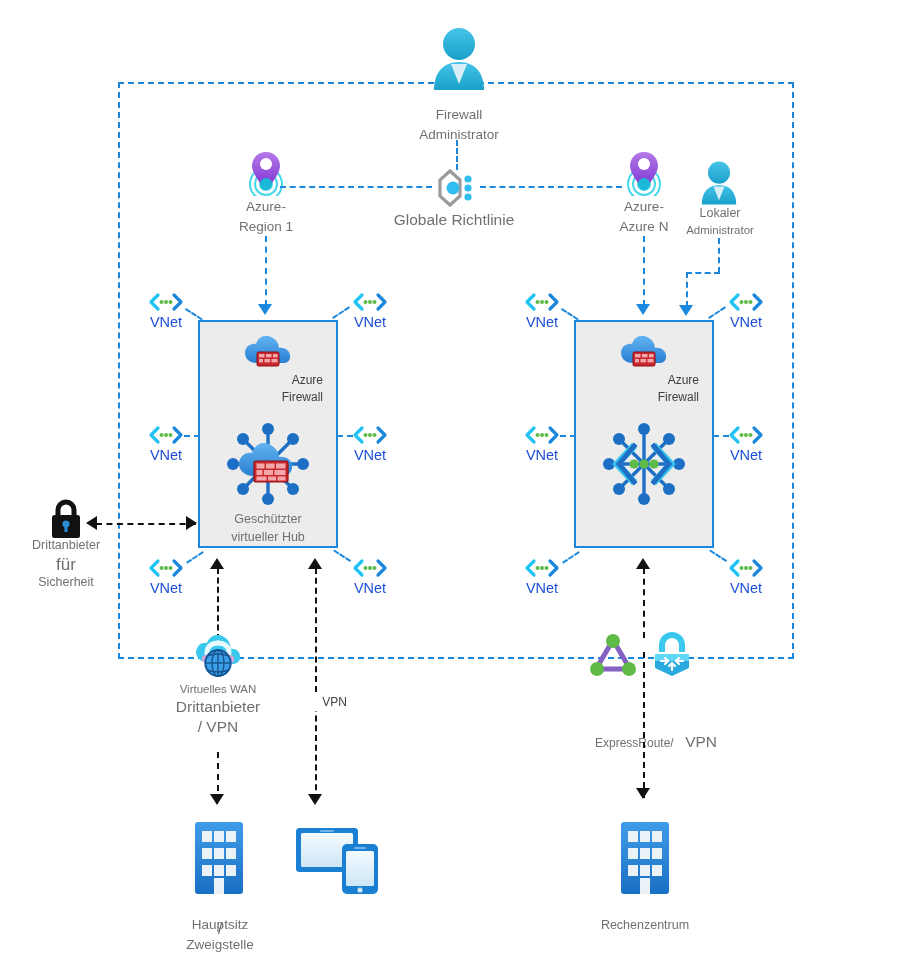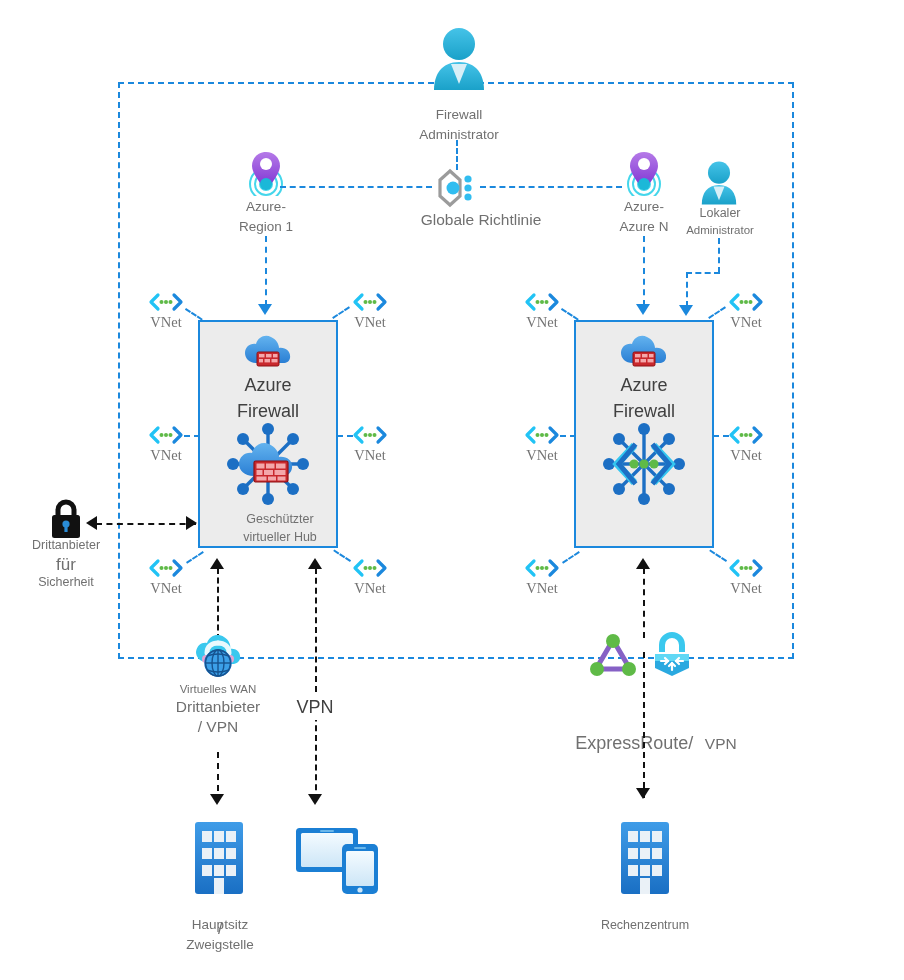--- a/index.html
+++ b/index.html
@@ -5,24 +5,24 @@
   html,body{margin:0;padding:0;background:#ffffff;}
   body{width:904px;height:980px;font-family:"Liberation Sans",sans-serif;position:relative;overflow:hidden;}
   #stage{position:absolute;left:0;top:0;width:904px;height:980px;}
 
   
   .lbl{position:absolute;text-align:center;color:#707070;line-height:1.45;white-space:nowrap;}
   .lbl.dark{color:#404040;}
   .s11{font-size:11.5px;}
   .s12{font-size:12.5px;}
   .s13{font-size:13.5px;}
-  .s14{font-size:18px;}
+  .s14{font-size:12px;text-align:right;}
   .s15{font-size:15.5px;}
   .s17{font-size:17px;}
-  .vnet-t{font-size:14.5px;color:#737373;font-family:Liberation Serif, serif;}
+  .vnet-t{font-size:14.5px;color:#1d4ed8;}
 
   
   .dashzone{position:absolute;border:2.5px dashed #1b88dd;box-sizing:border-box;}
   .hubbox{position:absolute;background:#ececec;border:2.5px solid #1b88dd;box-sizing:border-box;}
 
   
   .vline{position:absolute;width:0;border-left-width:2.5px;border-left-style:dashed;}
   .hline{position:absolute;height:0;border-top-width:2.5px;border-top-style:dashed;}
   .blue{border-color:#1b88dd;}
   .black{border-color:#111111;}
@@ -88,21 +88,21 @@
     <div>Region 1</div>
   </div>
 
   <svg class="svgicon" style="left:436px;top:168px;" width="42" height="40" viewBox="0 0 42 40">
     <path d="M14 3 L4 12 L4 28 L14 37 L24 28 L24 12 Z" fill="none" stroke="#9b9b9b" stroke-width="3.2"></path>
     <circle cx="17" cy="20" r="6.5" fill="#31bdf0"></circle>
     <circle cx="32" cy="11" r="3.6" fill="#31bdf0"></circle>
     <circle cx="32" cy="20" r="3.6" fill="#31bdf0"></circle>
     <circle cx="32" cy="29" r="3.6" fill="#31bdf0"></circle>
   </svg>
-  <div class="lbl s15" style="left:391px;top:209px;width:180px;">Globale Richtlinie</div>
+  <div class="lbl s15" style="left:364px;top:209px;width:180px;">Globale Richtlinie</div>
 
   <div class="hline blue" style="left:280px;top:186px;width:152px;"></div>
   <div class="hline blue" style="left:480px;top:186px;width:142px;"></div>
 
   <div class="hline blue" style="left:118px;top:82px;width:0px;"></div>
 
   <svg class="svgicon" style="left:622px;top:150px;" width="44" height="46" viewBox="0 0 44 46">
     <defs>
         <linearGradient id="pin2" x1="0" y1="0" x2="0" y2="1">
       <stop offset="0" stop-color="#b57ae8"></stop>
@@ -209,21 +209,21 @@
         <rect x="44" y="43.5" width="8.5" height="5"></rect>
         <rect x="54" y="43.5" width="9.5" height="5"></rect>
       <rect x="34.5" y="50" width="6" height="5"></rect>
         <rect x="42" y="50" width="9" height="5"></rect>
         <rect x="52.5" y="50" width="11" height="5"></rect>
       <rect x="34.5" y="56.5" width="10" height="4"></rect>
         <rect x="46" y="56.5" width="8" height="4"></rect>
         <rect x="55.5" y="56.5" width="8" height="4"></rect>
     </g>
   </svg>
-  <div class="lbl s12" style="left:215px;top:510px;width:130px;">
+  <div class="lbl s12" style="left:203px;top:510px;width:130px;">
     <div>Geschützter</div>
     <div>virtueller Hub</div>
   </div>
 
   <div class="hubbox" style="left:574px;top:320px;width:140px;height:228px;"></div>
 
   <svg class="svgicon" style="left:619px;top:333px;" width="50" height="40" viewBox="0 0 50 40">
     <defs>
         <linearGradient id="cl3" x1="0" y1="0" x2="0" y2="1">
       <stop offset="0" stop-color="#63b3ef"></stop>

